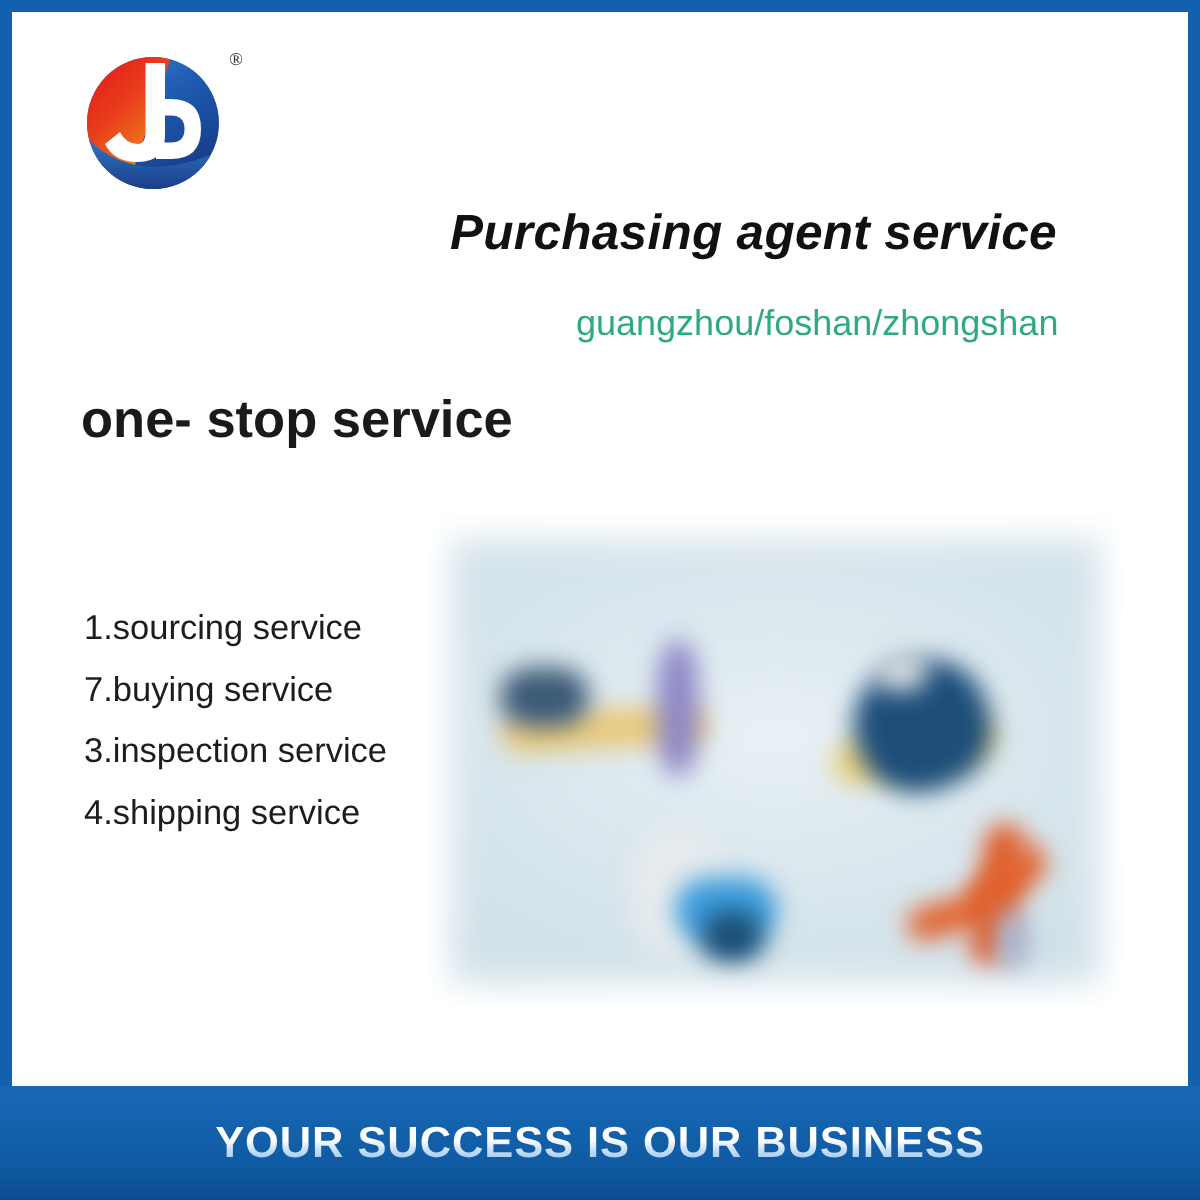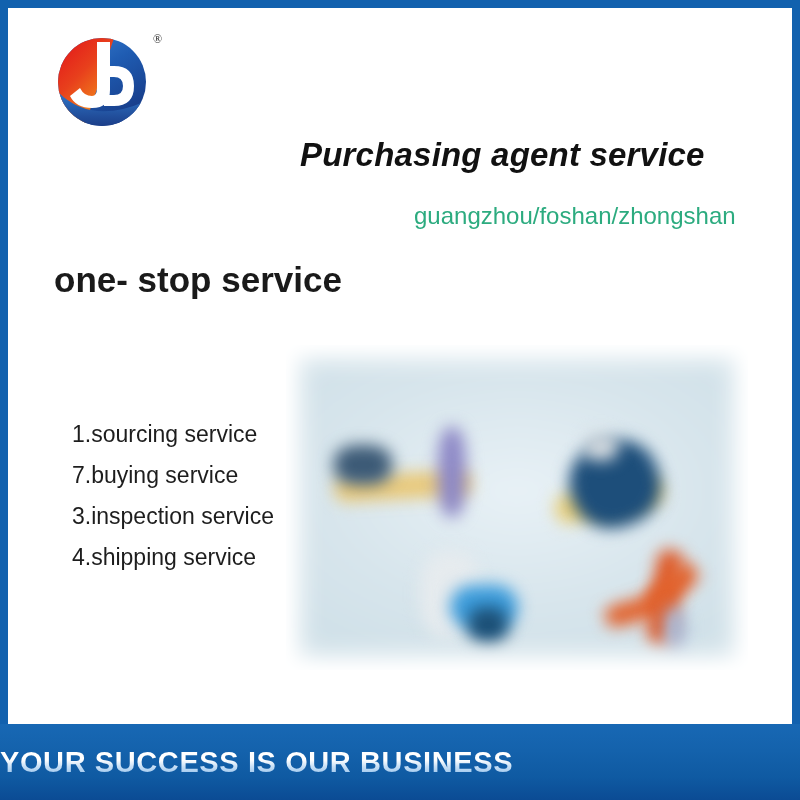--- a/index.html
+++ b/index.html
@@ -62,21 +62,21 @@
     font-size: 33px;
     font-weight: bold;
     font-style: italic;
     color: #111111;
     letter-spacing: 0.2px;
     white-space: nowrap;
     margin-left: 26px;
   }
   .subline {
     position: absolute;
-    left: 414px;
+    left: 384px;
     top: 202px;
     font-size: 24px;
     font-weight: normal;
     color: #2cab7f;
     white-space: nowrap;
   }
 
   
   .slogan {
     position: absolute;
@@ -87,21 +87,21 @@
     color: #1a1a1a;
     letter-spacing: 0px;
     white-space: nowrap;
   }
 
   
   .service-list {
     position: absolute;
     left: 56px;
     top: 398px;
-    margin: 16px;
+    margin: 0;
     padding: 0;
     list-style: none;
   }
   .service-list li {
     font-size: 23px;
     color: #1d1d1d;
     line-height: 41px;
     white-space: nowrap;
   }
 
@@ -155,21 +155,21 @@
   
   .banner {
     position: absolute;
     left: 0;
     bottom: 0;
     width: 800px;
     height: 76px;
     background: linear-gradient(to bottom, #1868b4 0%, #1462ac 35%, #0f5aa2 70%, #0b4b94 100%);
     display: flex;
     align-items: center;
-    justify-content: flex-start;
+    justify-content: center;
   }
   .banner-text {
     font-size: 29px;
     font-weight: bold;
     letter-spacing: 0.6px;
     white-space: nowrap;
     background: linear-gradient(to bottom, #ffffff 0%, #ffffff 42%, #c9e0f6 62%, #7fb6e8 100%);
     -webkit-background-clip: text;
     background-clip: text;
     color: transparent;

